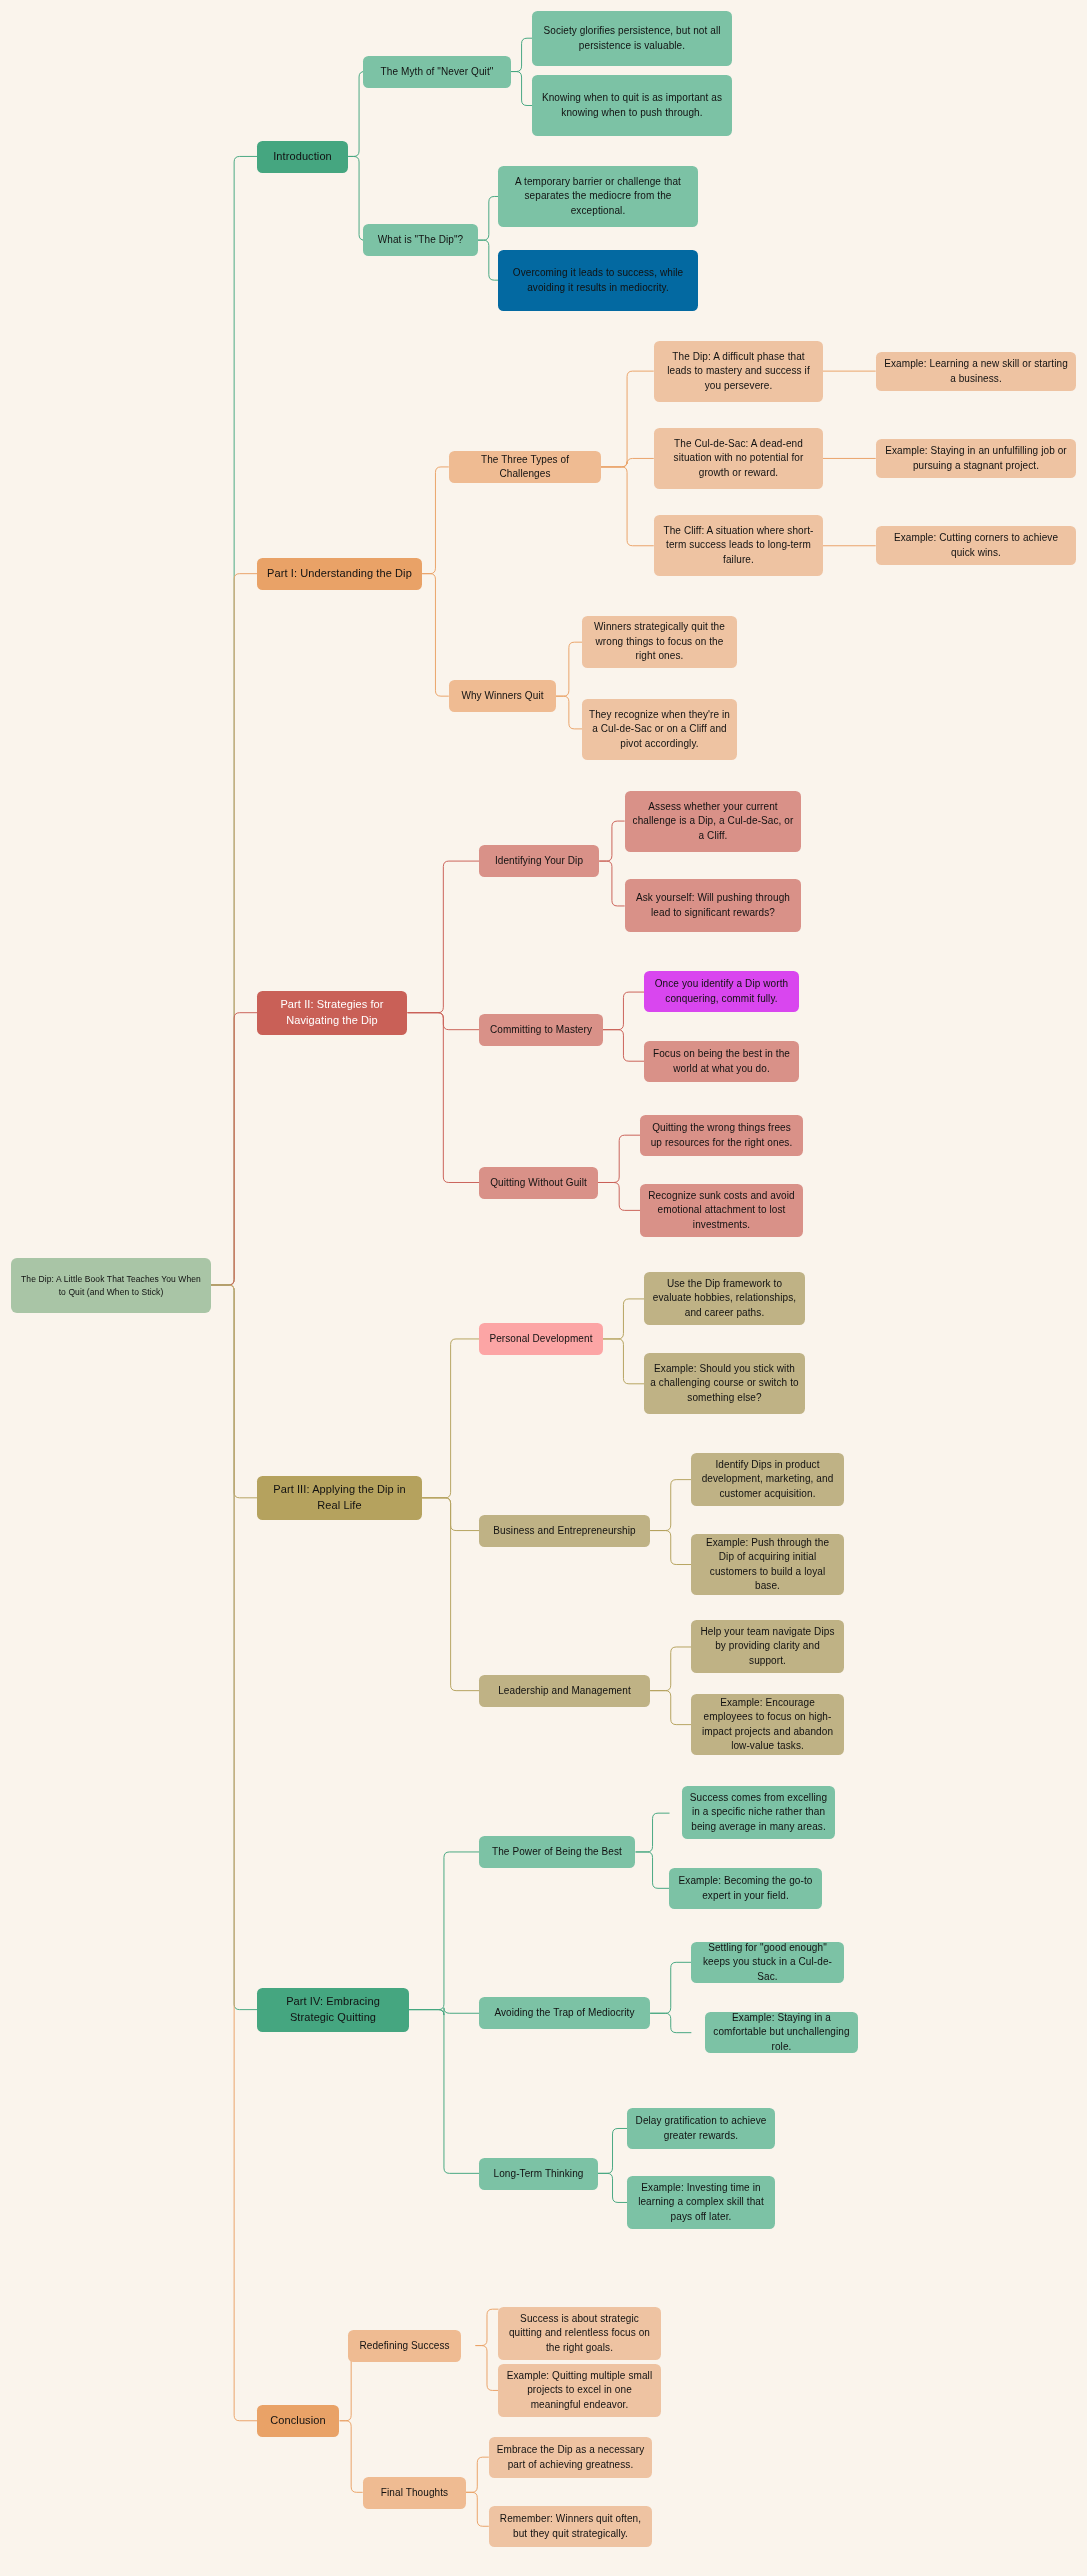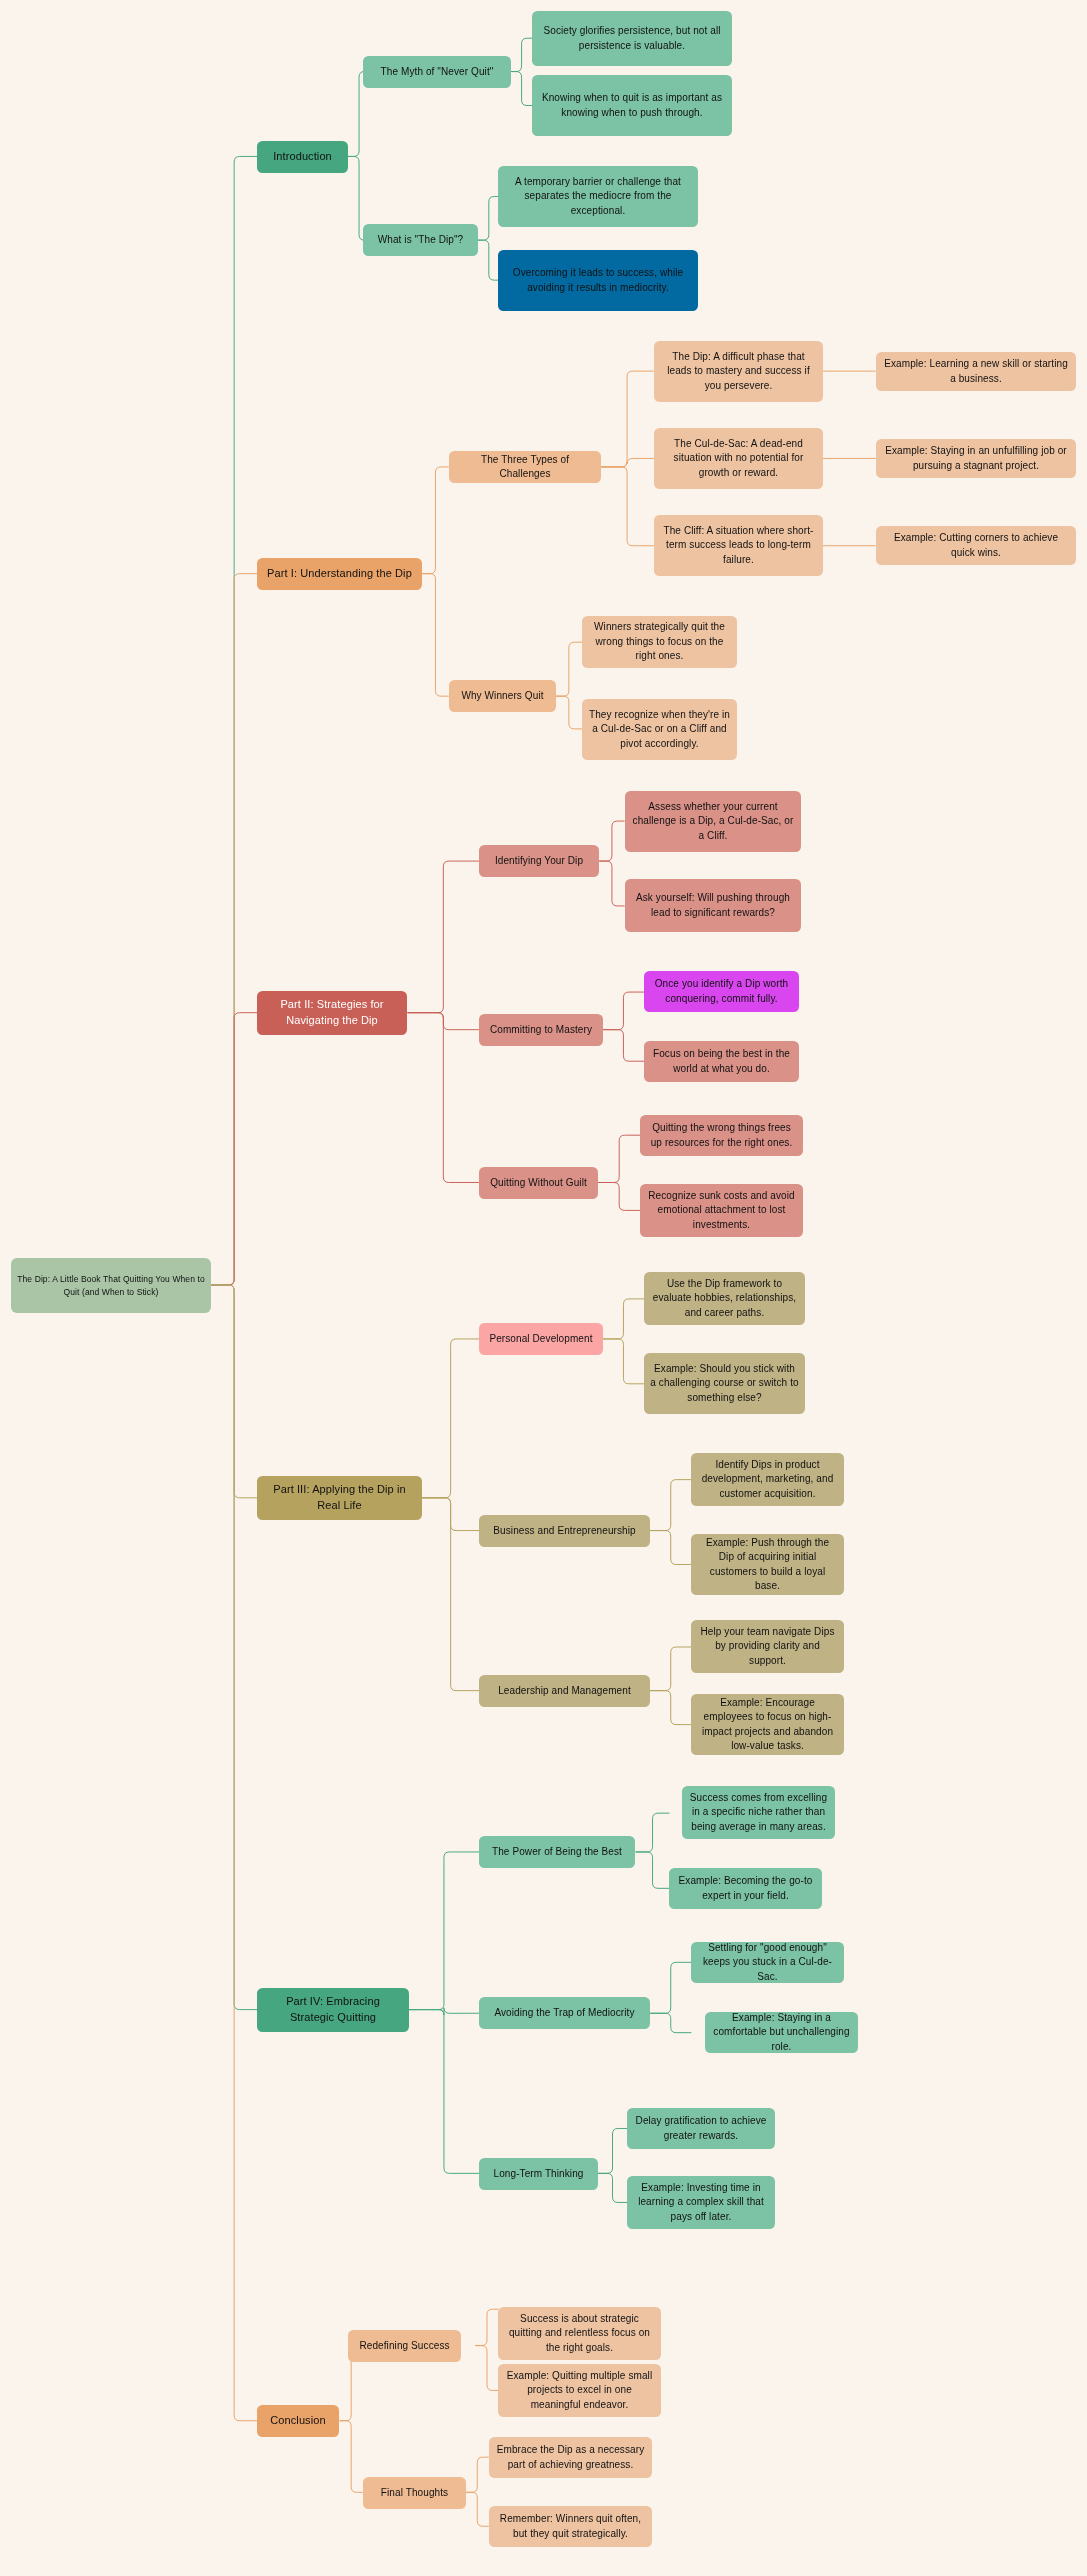--- a/index.html
+++ b/index.html
@@ -81,21 +81,21 @@
       <path d="M986,3584 L1001,3584 Q1010,3584 1010,3593 L1010,3623 Q1010,3632 1019,3632 L1034,3632" fill="none" stroke="#45a680" stroke-width="1.6"></path>
       <path d="M348,2119 L377,2119 Q386,2119 386,2128 L386,3983 Q386,3992 395,3992 L424,3992" fill="none" stroke="#e9a267" stroke-width="1.6"></path>
       <path d="M560,3992 L570,3992 Q579,3992 579,3983 L579,3877 Q579,3868 588,3868 L598,3868" fill="none" stroke="#e9a267" stroke-width="1.6"></path>
       <path d="M784,3868 L794,3868 Q803,3868 803,3859 L803,3817 Q803,3808 812,3808 L822,3808" fill="none" stroke="#e9a267" stroke-width="1.6"></path>
       <path d="M784,3868 L794,3868 Q803,3868 803,3877 L803,3933 Q803,3942 812,3942 L822,3942" fill="none" stroke="#e9a267" stroke-width="1.6"></path>
       <path d="M560,3992 L570,3992 Q579,3992 579,4001 L579,4101 Q579,4110 588,4110 L598,4110" fill="none" stroke="#e9a267" stroke-width="1.6"></path>
       <path d="M768,4110 L778,4110 Q787,4110 787,4101 L787,4061 Q787,4052 796,4052 L806,4052" fill="none" stroke="#e9a267" stroke-width="1.6"></path>
       <path d="M768,4110 L778,4110 Q787,4110 787,4119 L787,4157 Q787,4166 796,4166 L806,4166" fill="none" stroke="#e9a267" stroke-width="1.6"></path>
     </svg>
   <div id="node-layer">
-      <div class="node root" style="left: 11px; top: 1258px; width: 200px; height: 55px; background: rgb(169, 197, 166); color: rgb(17, 17, 17);">The Dip: A Little Book That Quitting You When to Quit (and When to Stick)</div>
+      <div class="node root" style="left: 11px; top: 1258px; width: 200px; height: 55px; background: rgb(169, 197, 166); color: rgb(17, 17, 17);">The Dip: A Little Book That Teaches You When to Quit (and When to Stick)</div>
       <div class="node lvl1" style="left: 257px; top: 141px; width: 91px; height: 32px; background: rgb(69, 166, 128); color: rgb(17, 17, 17);">Introduction</div>
       <div class="node lvl2" style="left: 363px; top: 56px; width: 148px; height: 32px; background: rgb(124, 194, 165); color: rgb(17, 17, 17);">The Myth of "Never Quit"</div>
       <div class="node lvl3" style="left: 532px; top: 11px; width: 200px; height: 55px; background: rgb(124, 194, 165); color: rgb(17, 17, 17);">Society glorifies persistence, but not all persistence is valuable.</div>
       <div class="node lvl3" style="left: 532px; top: 75px; width: 200px; height: 61px; background: rgb(124, 194, 165); color: rgb(17, 17, 17);">Knowing when to quit is as important as knowing when to push through.</div>
       <div class="node lvl2" style="left: 363px; top: 224px; width: 115px; height: 32px; background: rgb(124, 194, 165); color: rgb(17, 17, 17);">What is "The Dip"?</div>
       <div class="node lvl3" style="left: 498px; top: 166px; width: 200px; height: 61px; background: rgb(124, 194, 165); color: rgb(17, 17, 17);">A temporary barrier or challenge that separates the mediocre from the exceptional.</div>
       <div class="node lvl3" style="left: 498px; top: 250px; width: 200px; height: 61px; background: #0369a1; color: rgb(17, 17, 17);">Overcoming it leads to success, while avoiding it results in mediocrity.</div>
       <div class="node lvl1" style="left: 257px; top: 558px; width: 165px; height: 32px; background: rgb(233, 162, 103); color: rgb(17, 17, 17);">Part I: Understanding the Dip</div>
       <div class="node lvl2" style="left: 449px; top: 451px; width: 152px; height: 32px; background: rgb(239, 187, 146); color: rgb(17, 17, 17);">The Three Types of Challenges</div>
       <div class="node lvl3" style="left: 654px; top: 341px; width: 169px; height: 61px; background: rgb(238, 195, 162); color: rgb(17, 17, 17);">The Dip: A difficult phase that leads to mastery and success if you persevere.</div>

